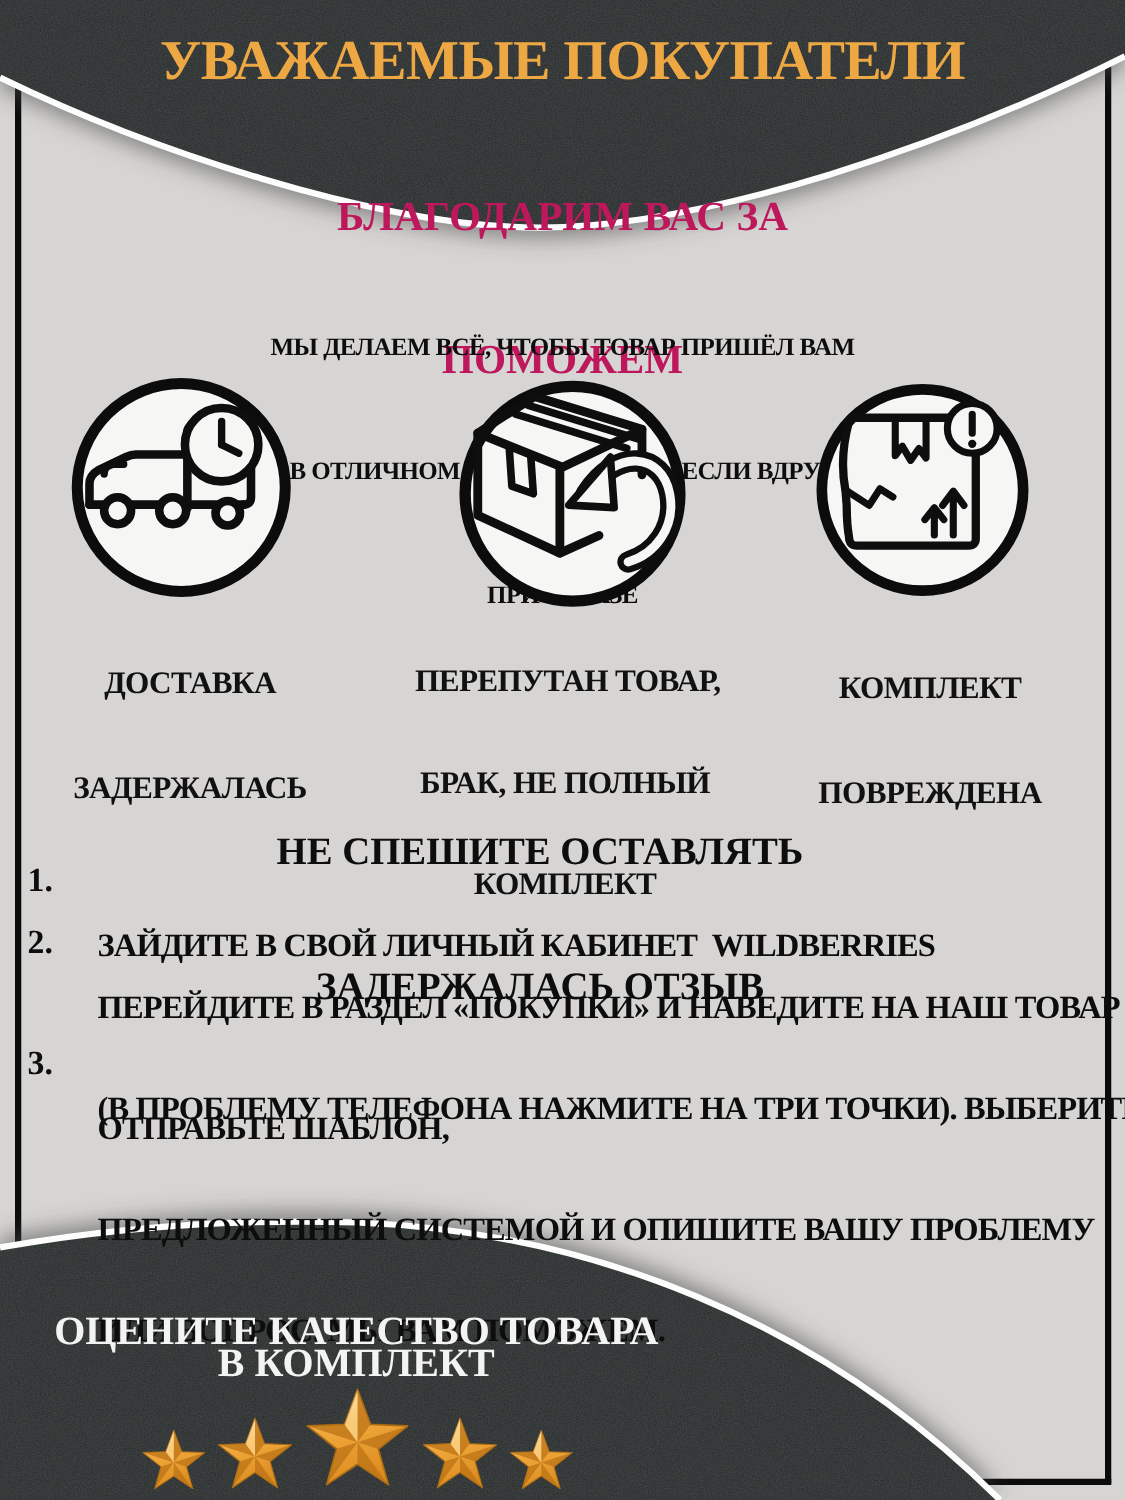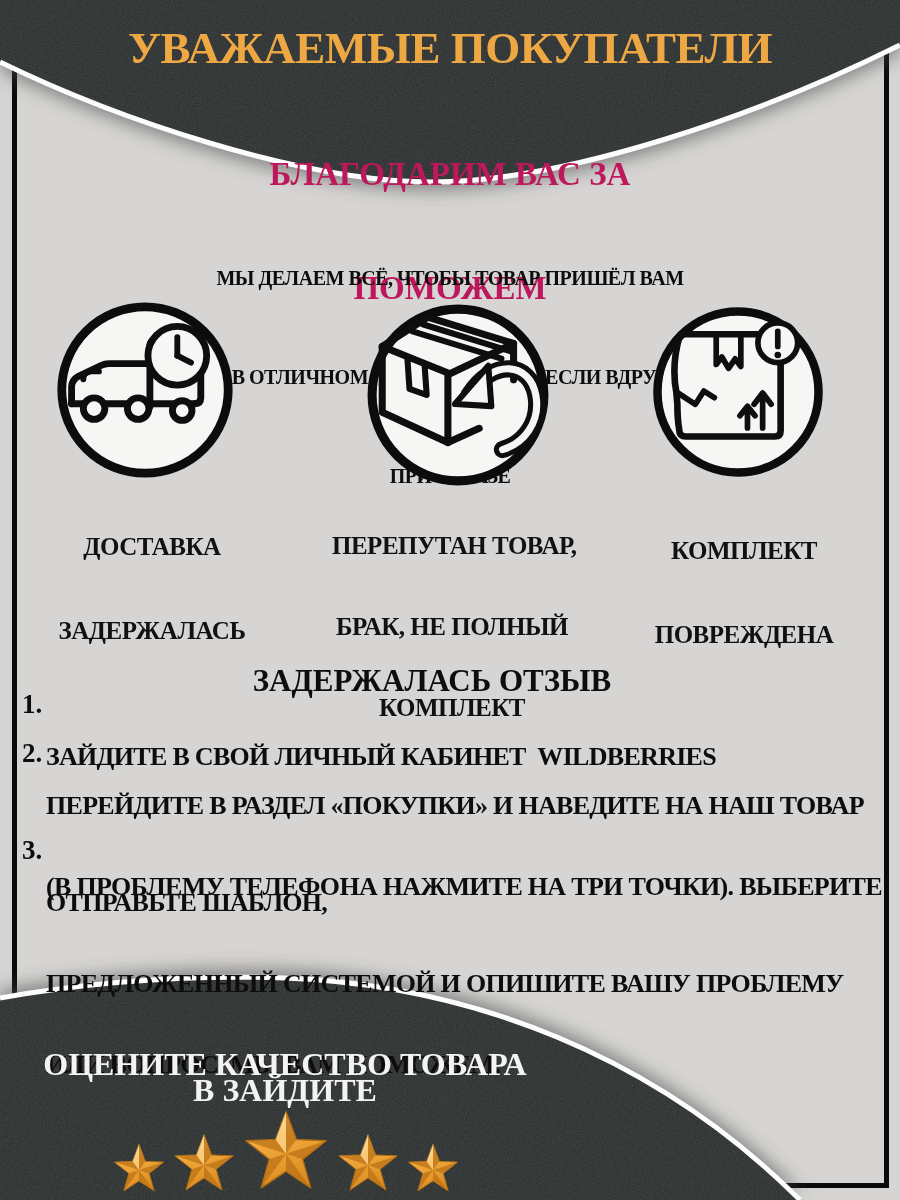--- a/index.html
+++ b/index.html
@@ -22,21 +22,21 @@
   .hdr-sub{top:79px;left:0;width:900px;font-size:33px;line-height:38px;color:#be185d;}
   .intro{top:196px;left:50px;width:800px;font-size:20px;line-height:33px;color:#0d0d0d;letter-spacing:-0.5px;}
   .icon-svg{position:absolute;}
   .icon-label{position:absolute;font-size:25px;color:#111;letter-spacing:-0.5px;}
   .lbl1{left:32px;top:477px;width:240px;line-height:28px;}
   .lbl2{left:332px;top:478px;width:240px;line-height:27px;}
   .lbl3{left:624px;top:481px;width:240px;line-height:28px;}
   .warning{top:591px;left:0;width:864px;font-size:31px;line-height:36px;color:#0d0d0d;}
   .step{position:absolute;left:0;width:880px;}
   .step-num{position:absolute;left:22px;top:0;font-size:27px;color:#0d0d0d;}
-  .step-lines{margin-left:46px;font-size:26px;line-height:27px;color:#0d0d0d;letter-spacing:-0.7px;text-align:left;white-space:pre;}
+  .step-lines{margin-left:78px;font-size:26px;line-height:27px;color:#0d0d0d;letter-spacing:-0.7px;text-align:left;white-space:pre;}
   .step1{top:689px;}.step2{top:738px;}.step3{top:835px;}
   .ftr-text{left:15px;width:540px;font-size:32px;line-height:40px;color:#f3f3f1;}
   .ftr-l1{top:1030px;margin-top:14px;}.ftr-l2{top:1070px;}
   .stars{position:absolute;left:112px;top:1102px;}
 </style>
 </head>
 <body>
 
 <div class="canvas">
 
@@ -143,20 +143,21 @@
     <div>ПЕРЕПУТАН ТОВАР,</div>
     <div>БРАК, НЕ ПОЛНЫЙ</div>
     <div>КОМПЛЕКТ</div>
   </div>
   <div class="t icon-label lbl3">
     <div>КОМПЛЕКТ</div>
     <div>ПОВРЕЖДЕНА</div>
   </div>
 
   <div class="t warning">
+    <div>НЕ СПЕШИТЕ ОСТАВЛЯТЬ</div>
     <div>ЗАДЕРЖАЛАСЬ ОТЗЫВ</div>
   </div>
 
   <div class="step step1">
     <span class="step-num">1.</span>
     <div class="step-lines">
       <div>ЗАЙДИТЕ В СВОЙ ЛИЧНЫЙ КАБИНЕТ  WILDBERRIES</div>
     </div>
   </div>
   <div class="step step2">
@@ -169,21 +170,21 @@
   <div class="step step3">
     <span class="step-num">3.</span>
     <div class="step-lines">
       <div>ОТПРАВЬТЕ ШАБЛОН,</div>
       <div>ПРЕДЛОЖЕННЫЙ СИСТЕМОЙ И ОПИШИТЕ ВАШУ ПРОБЛЕМУ</div>
       <div>ИЛИ ВОПРОС. МЫ ВАМ ПОМОЖЕМ.</div>
     </div>
   </div>
 
   <div class="t ftr-text ftr-l1">ОЦЕНИТЕ КАЧЕСТВО ТОВАРА</div>
-  <div class="t ftr-text ftr-l2">В ЗАЙДИТЕ</div>
+  <div class="t ftr-text ftr-l2">В КОМПЛЕКТ</div>
 
   <svg class="stars" width="356" height="96" viewBox="0 0 356 96">
     <defs>
       <linearGradient id="gold" x1="0" y1="0" x2="0.35" y2="1">
         <stop offset="0" stop-color="#ffdf9e"></stop>
         <stop offset="0.45" stop-color="#f0a83c"></stop>
         <stop offset="1" stop-color="#dd8d20"></stop>
       </linearGradient>
       <symbol id="star3d" viewBox="0 0 100 100">
         <polygon points="50,4 61.8,35.8 95.7,37.2 69,58.2 78.2,90.8 50,72 21.8,90.8 31,58.2 4.3,37.2 38.2,35.8" fill="url(#gold)" stroke="#a86a14" stroke-width="1.5" stroke-linejoin="round"></polygon>

